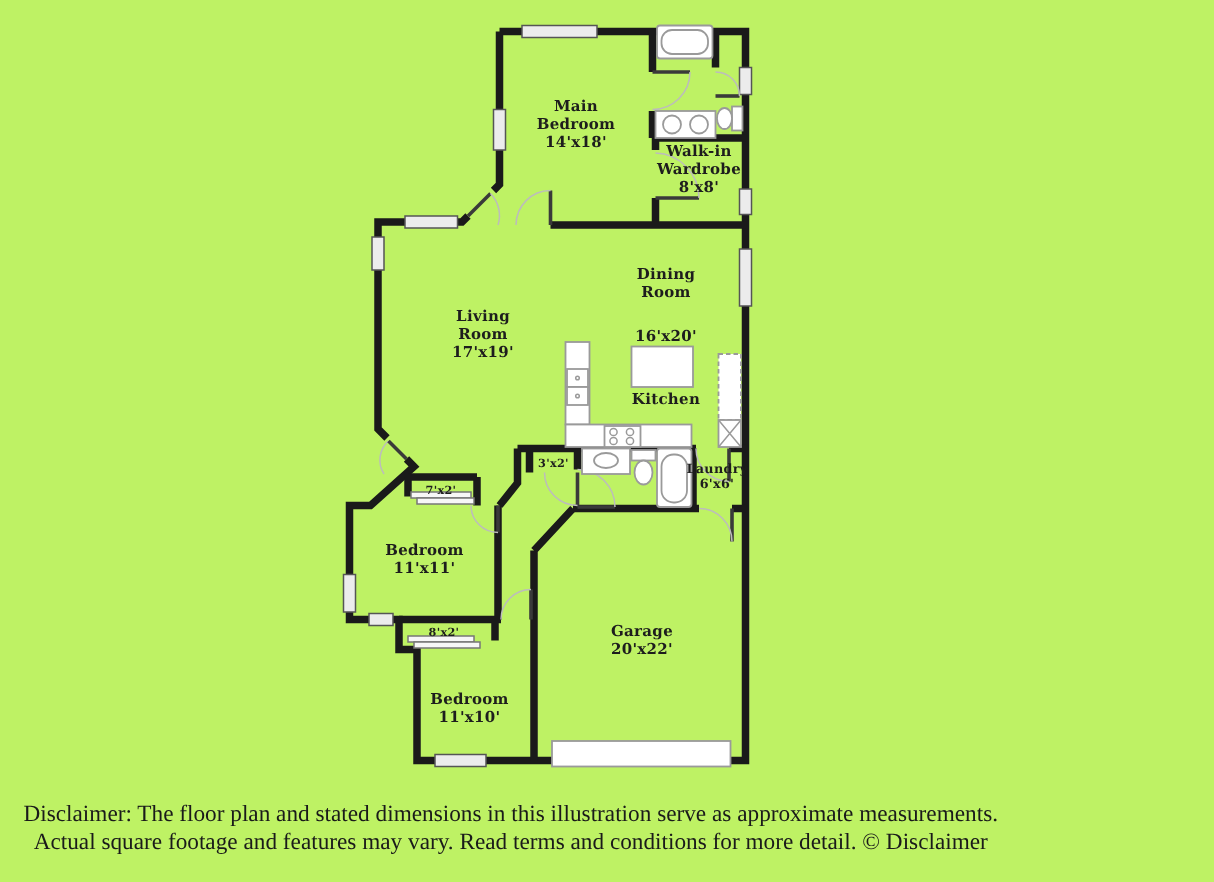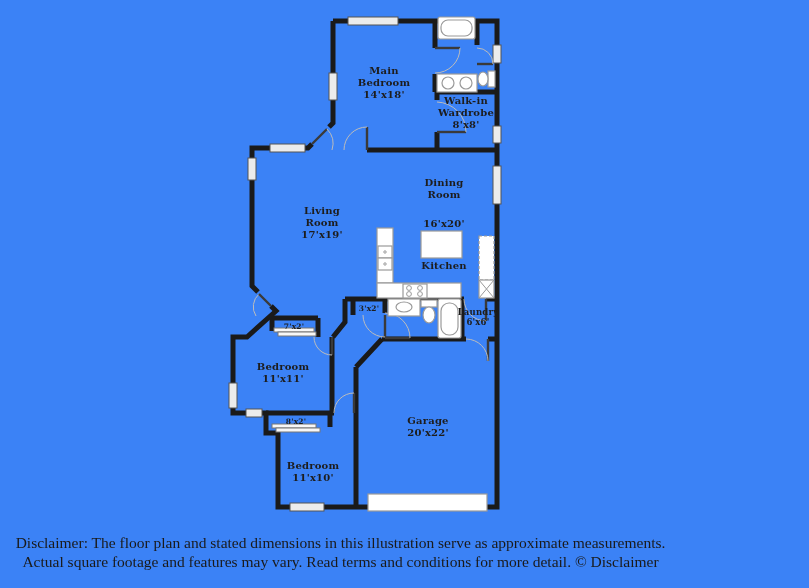--- a/index.html
+++ b/index.html
@@ -1,16 +1,16 @@
 <!DOCTYPE html>
 <html><head>
 <meta charset="utf-8">
 <style>
   html,body{margin:0;padding:0;background:#ffffff;}
-  #stage{position:relative;width:809px;height:588px;background:#3b82f6;overflow:hidden;
+  #stage{position:relative;width:809px;height:588px;background:#bef264;overflow:hidden;
          font-family:"Liberation Serif",serif;}
   svg{position:absolute;left:0;top:0;}
   .wall{stroke:#1a1a1a;stroke-width:5;fill:none;}
   .win{fill:#ececec;stroke:#555;stroke-width:1;}
   .fix{fill:#ffffff;stroke:#9a9a9a;stroke-width:1.2;}
   .fixline{stroke:#9a9a9a;stroke-width:1;fill:none;}
   .dash{stroke-dasharray:3 2;}
   .door-arc{fill:none;stroke:#bcbcbc;stroke-width:1;}
   .door-leaf{stroke:#3a3a3a;stroke-width:2.4;fill:none;}
   .slide{fill:#f7f7f7;stroke:#777;stroke-width:1;}

